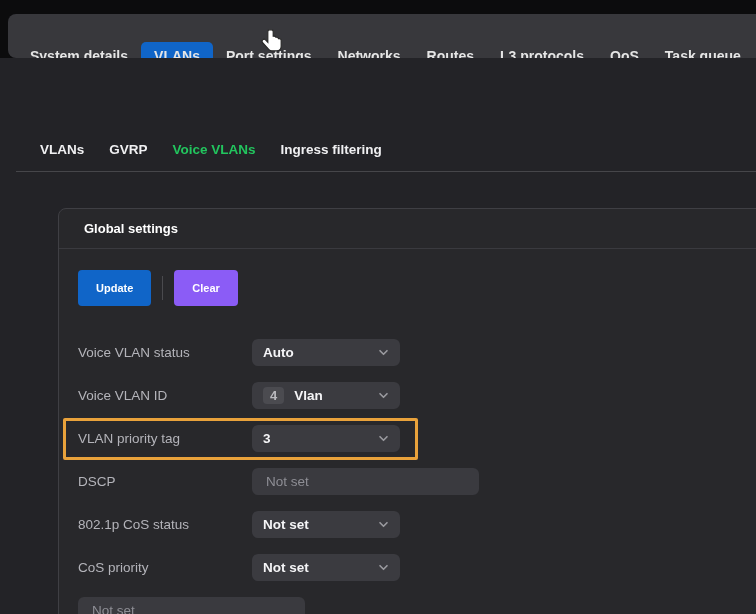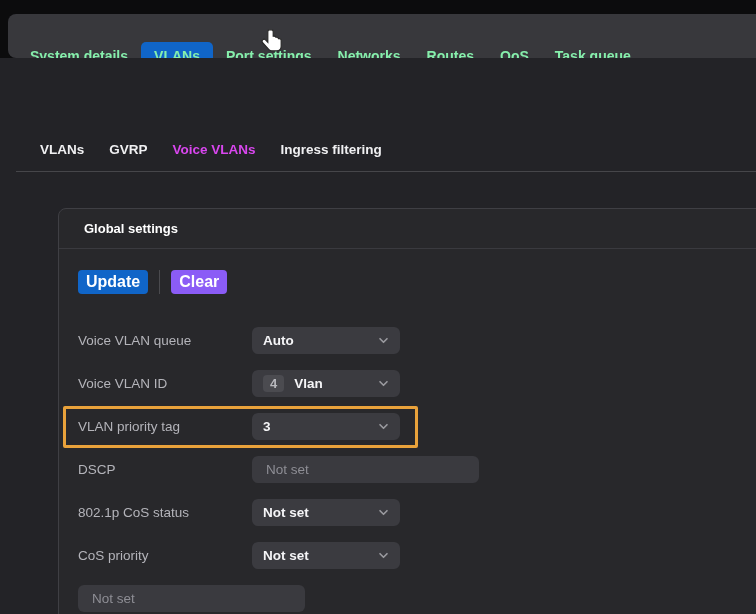--- a/index.html
+++ b/index.html
@@ -12,65 +12,65 @@
     -webkit-font-smoothing:antialiased;
   }
 
   
   .topnav {
     position:absolute; left:8px; top:14px; width:760px; height:44px;
     background:#38383c; border-radius:8px;
     display:flex; align-items:center; padding-left:9px;
   }
   .topnav .tab {
-    color:#86efac; font-size:14px; font-weight:700;
+    color:#e5e5e5; font-size:14px; font-weight:700;
     padding:6px 13px; border-radius:5px; white-space:nowrap;
     cursor:pointer;
     margin-top:40px;
   }
   .topnav .tab.active { background:#1065c8; }
 
   
   .content {
     position:absolute; left:0; top:58px; width:756px; height:556px;
     background:#232327;
   }
   .subnav {
     position:absolute; left:40px; top:84px;
     display:flex; gap:25px; align-items:center;
   }
   .subnav .subtab {
     color:#f0f0f2; font-size:13.5px; font-weight:700; white-space:nowrap;
     cursor:pointer;
   }
-  .subnav .subtab.dimmed { color:#d946ef; }
+  .subnav .subtab.dimmed { color:#22c55e; }
   .subnav-divider {
     position:absolute; left:16px; top:113px; right:0; height:1px;
     background:#46464a;
   }
 
   
   .panel {
     position:absolute; left:58px; top:150px; width:712px; height:478px;
     background:#28282b; border:1px solid #3f3f44; border-radius:8px;
   }
   .panel-header {
     height:40px; border-bottom:1px solid #3a3a3f;
     display:flex; align-items:center; padding-left:25px;
   }
   .panel-title { color:#ffffff; font-size:13px; font-weight:700;text-align:center; }
   .panel-body { padding:21px 0 0 19px; }
 
   .btn-row { display:flex; align-items:center; margin-bottom:33px; }
   .btn {
-    height:24px; border-radius:4px; border:none;
+    height:36px; border-radius:4px; border:none;
     font-family:"Liberation Sans", sans-serif;
-    font-size:16px; font-weight:700; color:#ffffff;
+    font-size:11px; font-weight:700; color:#ffffff;
     display:flex; align-items:center; justify-content:center;
-    padding:0 8px; cursor:pointer;
+    padding:0 18px; cursor:pointer;
   }
   .btn-update { background:#1065c8; }
   .btn-sep { width:1px; height:24px; background:#4a4a4e; margin:0 11px; }
   .btn-clear { background:#8b5cf6; }
 
   
   .form-row {
     display:flex; align-items:center; height:27px; margin-bottom:16px;
     position:relative;
   }
@@ -106,20 +106,21 @@
 </style>
 </head>
 <body>
 
 <nav class="topnav">
     <div class="tab">System details</div>
     <div class="tab active">VLANs</div>
     <div class="tab">Port settings</div>
     <div class="tab">Networks</div>
     <div class="tab">Routes</div>
+    <div class="tab">L3 protocols</div>
     <div class="tab">QoS</div>
     <div class="tab">Task queue</div>
   </nav>
 
 <div class="content">
   <div class="subnav">
       <div class="subtab">VLANs</div>
       <div class="subtab">GVRP</div>
       <div class="subtab dimmed">Voice VLANs</div>
       <div class="subtab">Ingress filtering</div>
@@ -131,21 +132,21 @@
       <span class="panel-title">Global settings</span>
     </div>
     <div class="panel-body">
       <div class="btn-row">
         <button class="btn btn-update">Update</button>
         <div class="btn-sep"></div>
         <button class="btn btn-clear">Clear</button>
       </div>
       <div id="form-rows">
           <div class="form-row">
-            <span class="form-label">Voice VLAN queue</span>
+            <span class="form-label">Voice VLAN status</span>
             <div class="select">
               <span class="value">Auto</span>
               <svg class="chevron" width="13" height="13" viewBox="0 0 13 13">
                 <path d="M3 4.7l3.5 3.6L10 4.7" fill="none" stroke="#9b9ba0" stroke-width="1.6" stroke-linecap="round" stroke-linejoin="round"></path>
               </svg>
             </div>
           </div>
           <div class="form-row">
             <span class="form-label">Voice VLAN ID</span>
             <div class="select">

